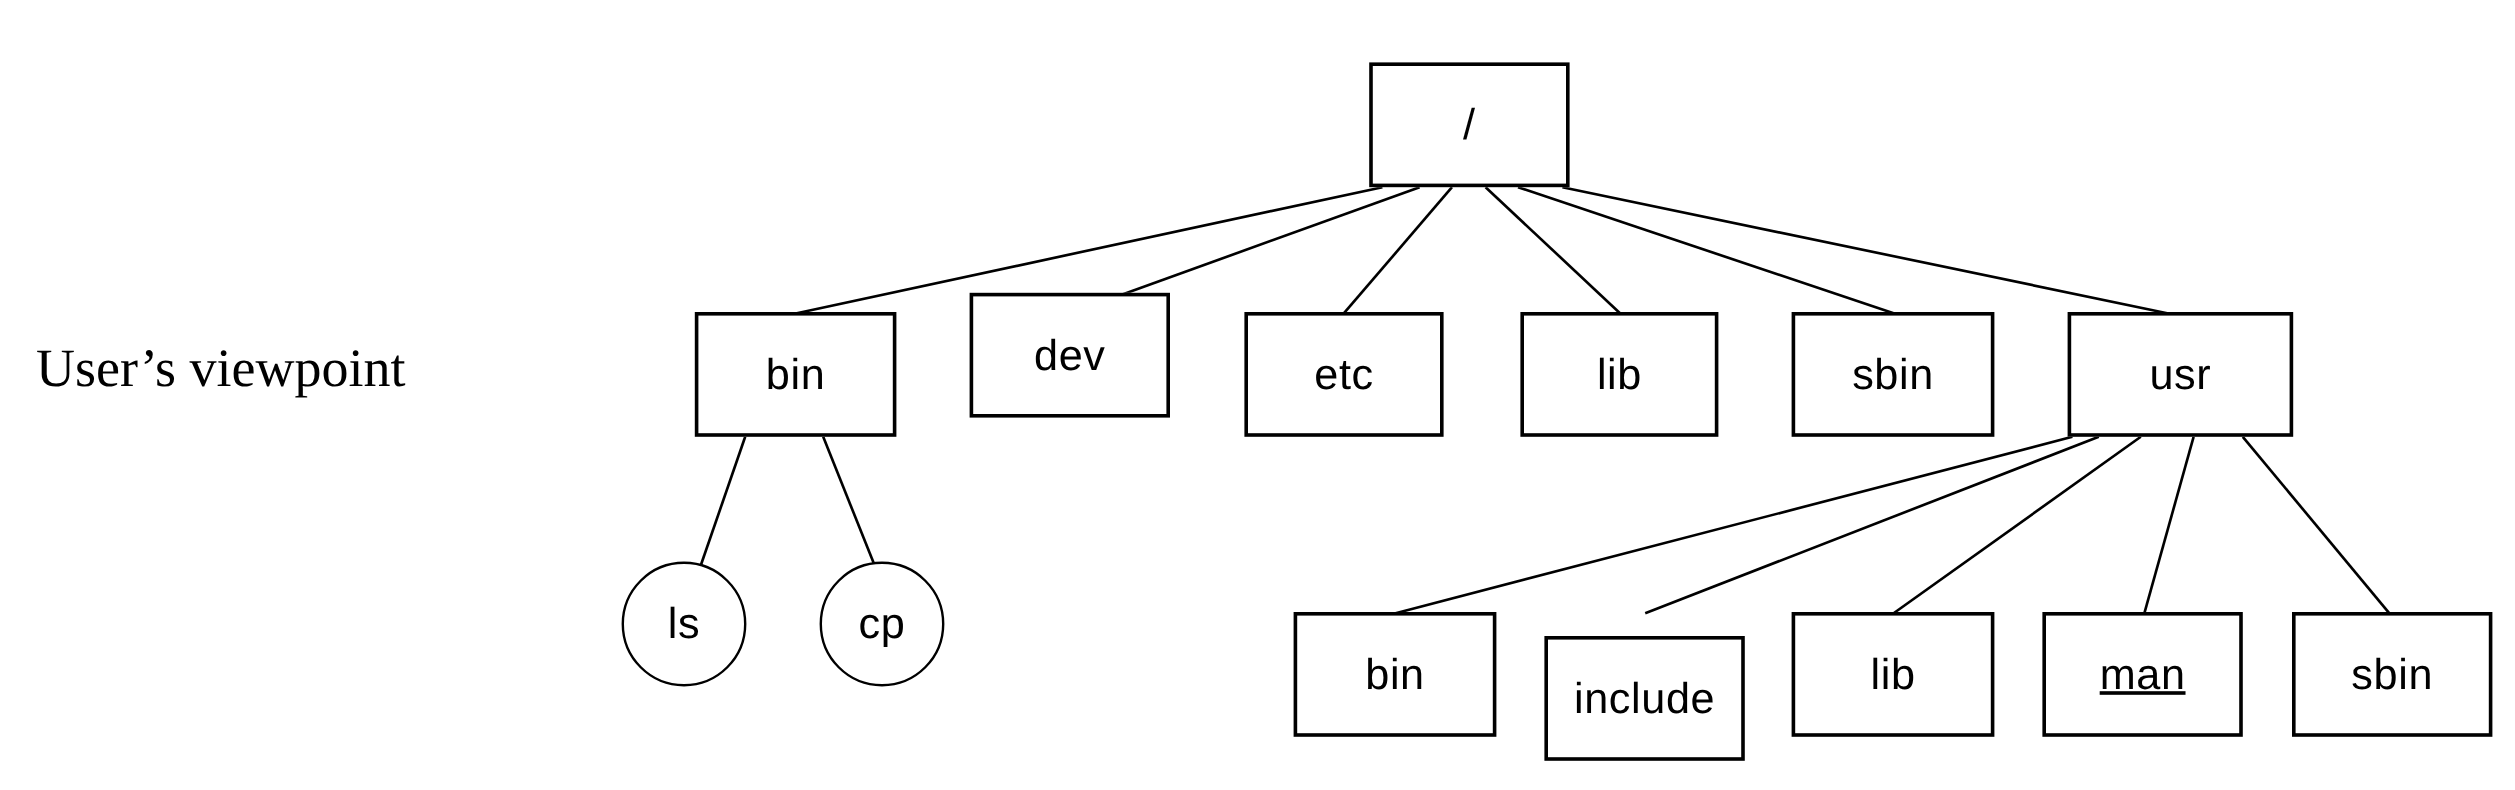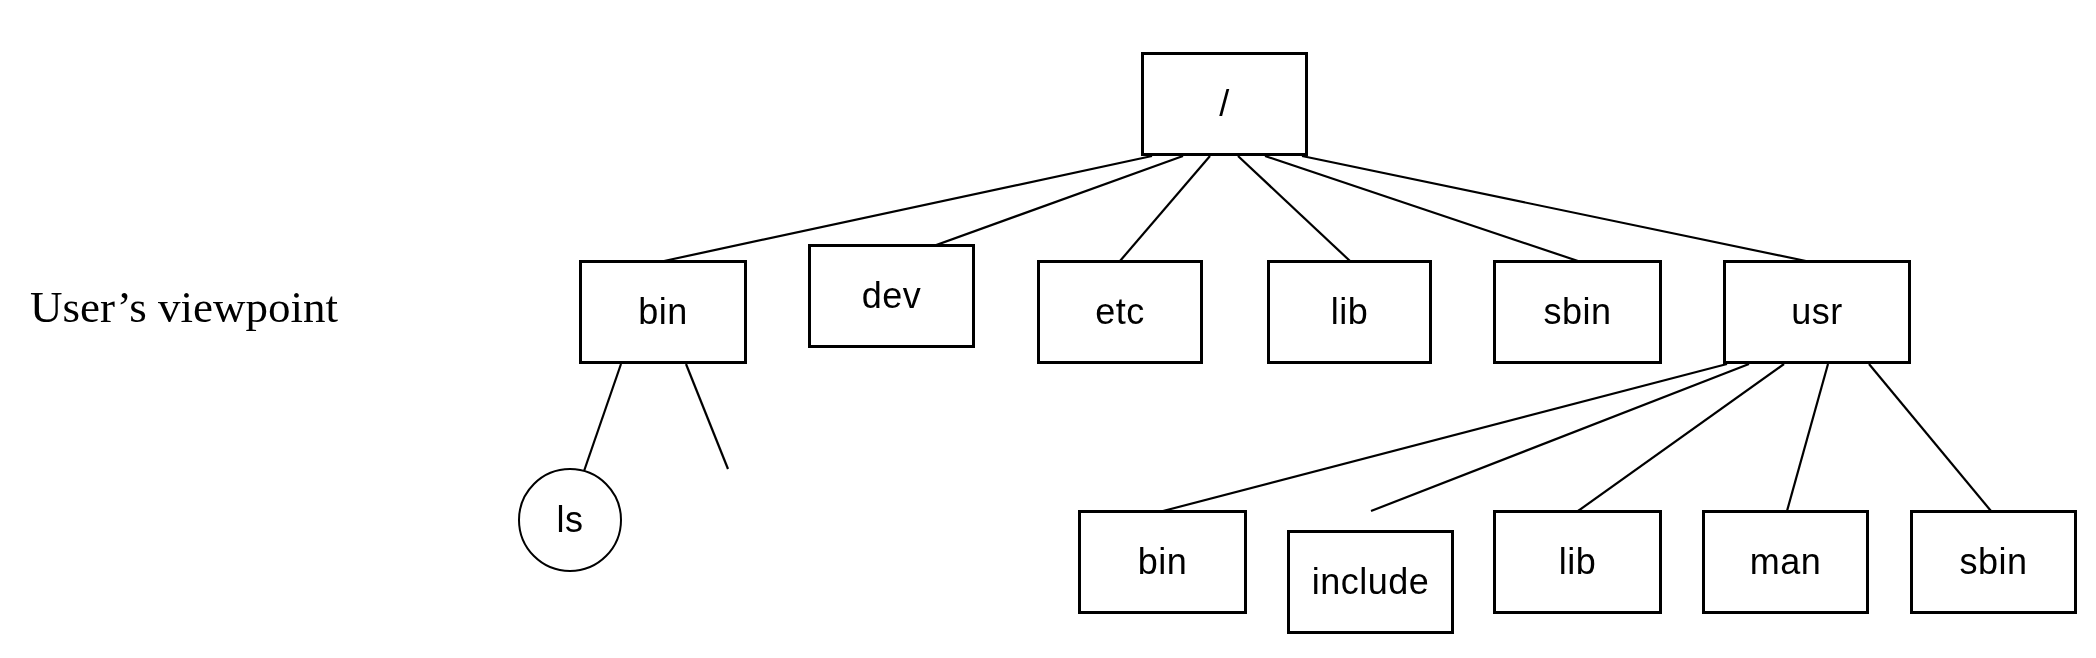--- a/index.html
+++ b/index.html
@@ -102,30 +102,33 @@
   <div class="node box" style="left:1493px; top:260px; width:169px;">
     <span>sbin</span>
   </div>
   <div class="node box" style="left:1723px; top:260px; width:188px;">
     <span>usr</span>
   </div>
 
   <div class="node circle" style="left:518px; top:468px;">
     <span>ls</span>
   </div>
+  <div class="node circle" style="left:683px; top:468px;">
+    <span>cp</span>
+  </div>
 
   <div class="node box" style="left:1078px; top:510px; width:169px;">
     <span>bin</span>
   </div>
   <div class="node box" style="left:1287px; top:510px; width:167px;margin-top:20px;">
     <span>include</span>
   </div>
   <div class="node box" style="left:1493px; top:510px; width:169px;">
     <span>lib</span>
   </div>
-  <div class="node box" style="left:1702px; top:510px; width:167px;">
+  <div class="node box" style="left:1702px; top:510px; width:167px;text-decoration:underline;">
     <span>man</span>
   </div>
   <div class="node box" style="left:1910px; top:510px; width:167px;">
     <span>sbin</span>
   </div>
 
 </div>
 
 </body></html>

